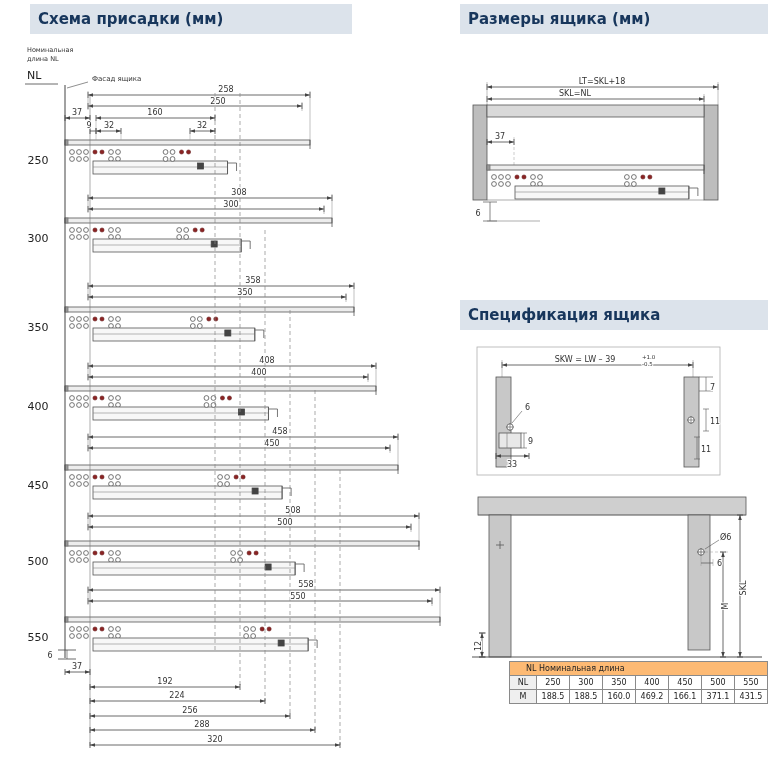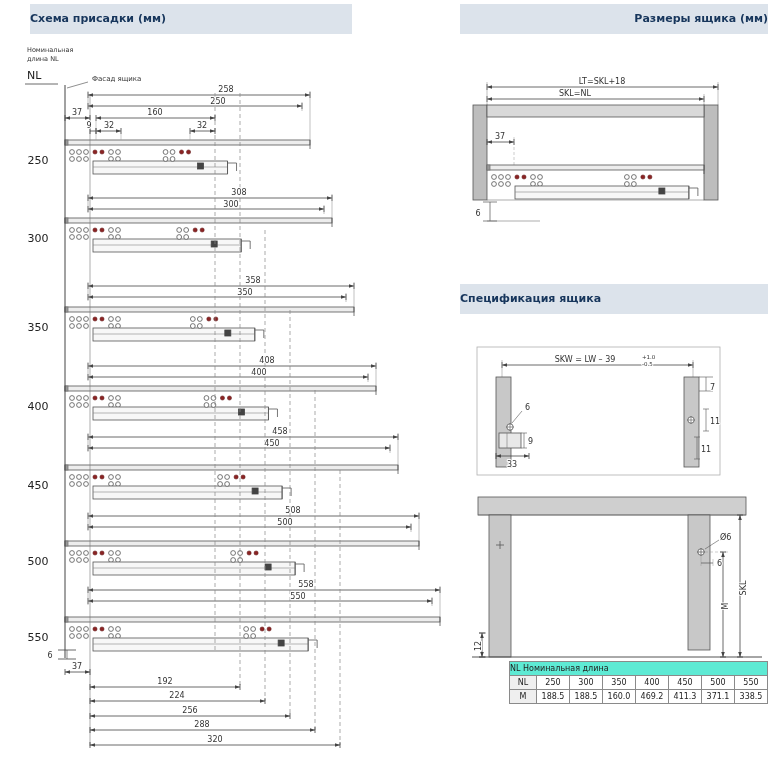--- a/index.html
+++ b/index.html
@@ -1,35 +1,35 @@
 <!DOCTYPE html>
 <html><head>
 <meta charset="utf-8">
 <style>
   html,body{margin:0;padding:0;background:#fff;}
   .page{position:relative;width:772px;height:772px;background:#fff;
         font-family:"DejaVu Sans",sans-serif;overflow:hidden;}
   .hdr{position:absolute;height:30px;background:#dce3eb;color:#17365c;
-       font-weight:bold;font-size:11px;line-height:30px;padding-left:0;
+       font-weight:bold;font-size:15px;line-height:30px;padding-left:8px;
        box-sizing:border-box;}
   #hdr-left{left:30px;top:4px;width:322px;}
-  #hdr-right{left:460px;top:4px;width:308px;text-align:right;}
-  #hdr-spec{left:460px;top:284px;width:308px;}
+  #hdr-right{left:460px;top:4px;width:308px;}
+  #hdr-spec{left:460px;top:300px;width:308px;}
   svg.diagram{position:absolute;left:0;top:0;}
   svg text{font-family:"DejaVu Sans",sans-serif;font-size:8px;fill:#333;
            paint-order:stroke;stroke:#fff;stroke-width:2px;stroke-linejoin:round;}
   svg text.t6{font-size:6.5px;}
   svg text.t7{font-size:7px;}
   svg text.t5{font-size:5.5px;}
   svg text.t11{font-size:11px;fill:#222;}
   .tbl{position:absolute;left:509px;top:661px;width:259px;font-size:8px;color:#222;}
   .tbl table{border-collapse:collapse;width:100%;}
   .tbl td,.tbl th{border:1px solid #8a8a8a;text-align:center;padding:2px 0;
                   font-weight:normal;font-size:8px;}
-  .tbl tr.title td{background:#5eead4;text-align:left;padding-left:0;}
+  .tbl tr.title td{background:#fdba74;text-align:left;padding-left:16px;}
   .tbl th{background:#efefef;width:26px;}
 </style>
 </head>
 <body>
 
 <div class="page">
 
   <svg class="diagram" width="772" height="772" viewBox="0 0 772 772">
     <g id="gen">
         <line x1="88" y1="95" x2="310" y2="95" stroke="#444" stroke-width="0.8"></line>
@@ -595,20 +595,20 @@
           <td>450</td>
           <td>500</td>
           <td>550</td>
         </tr>
         <tr>
           <th>M</th>
           <td>188.5</td>
           <td>188.5</td>
           <td>160.0</td>
           <td>469.2</td>
-          <td>411.3</td>
+          <td>166.1</td>
           <td>371.1</td>
-          <td>338.5</td>
+          <td>431.5</td>
         </tr>
       </tbody>
     </table>
   </div>
 </div>
 
 </body></html>

